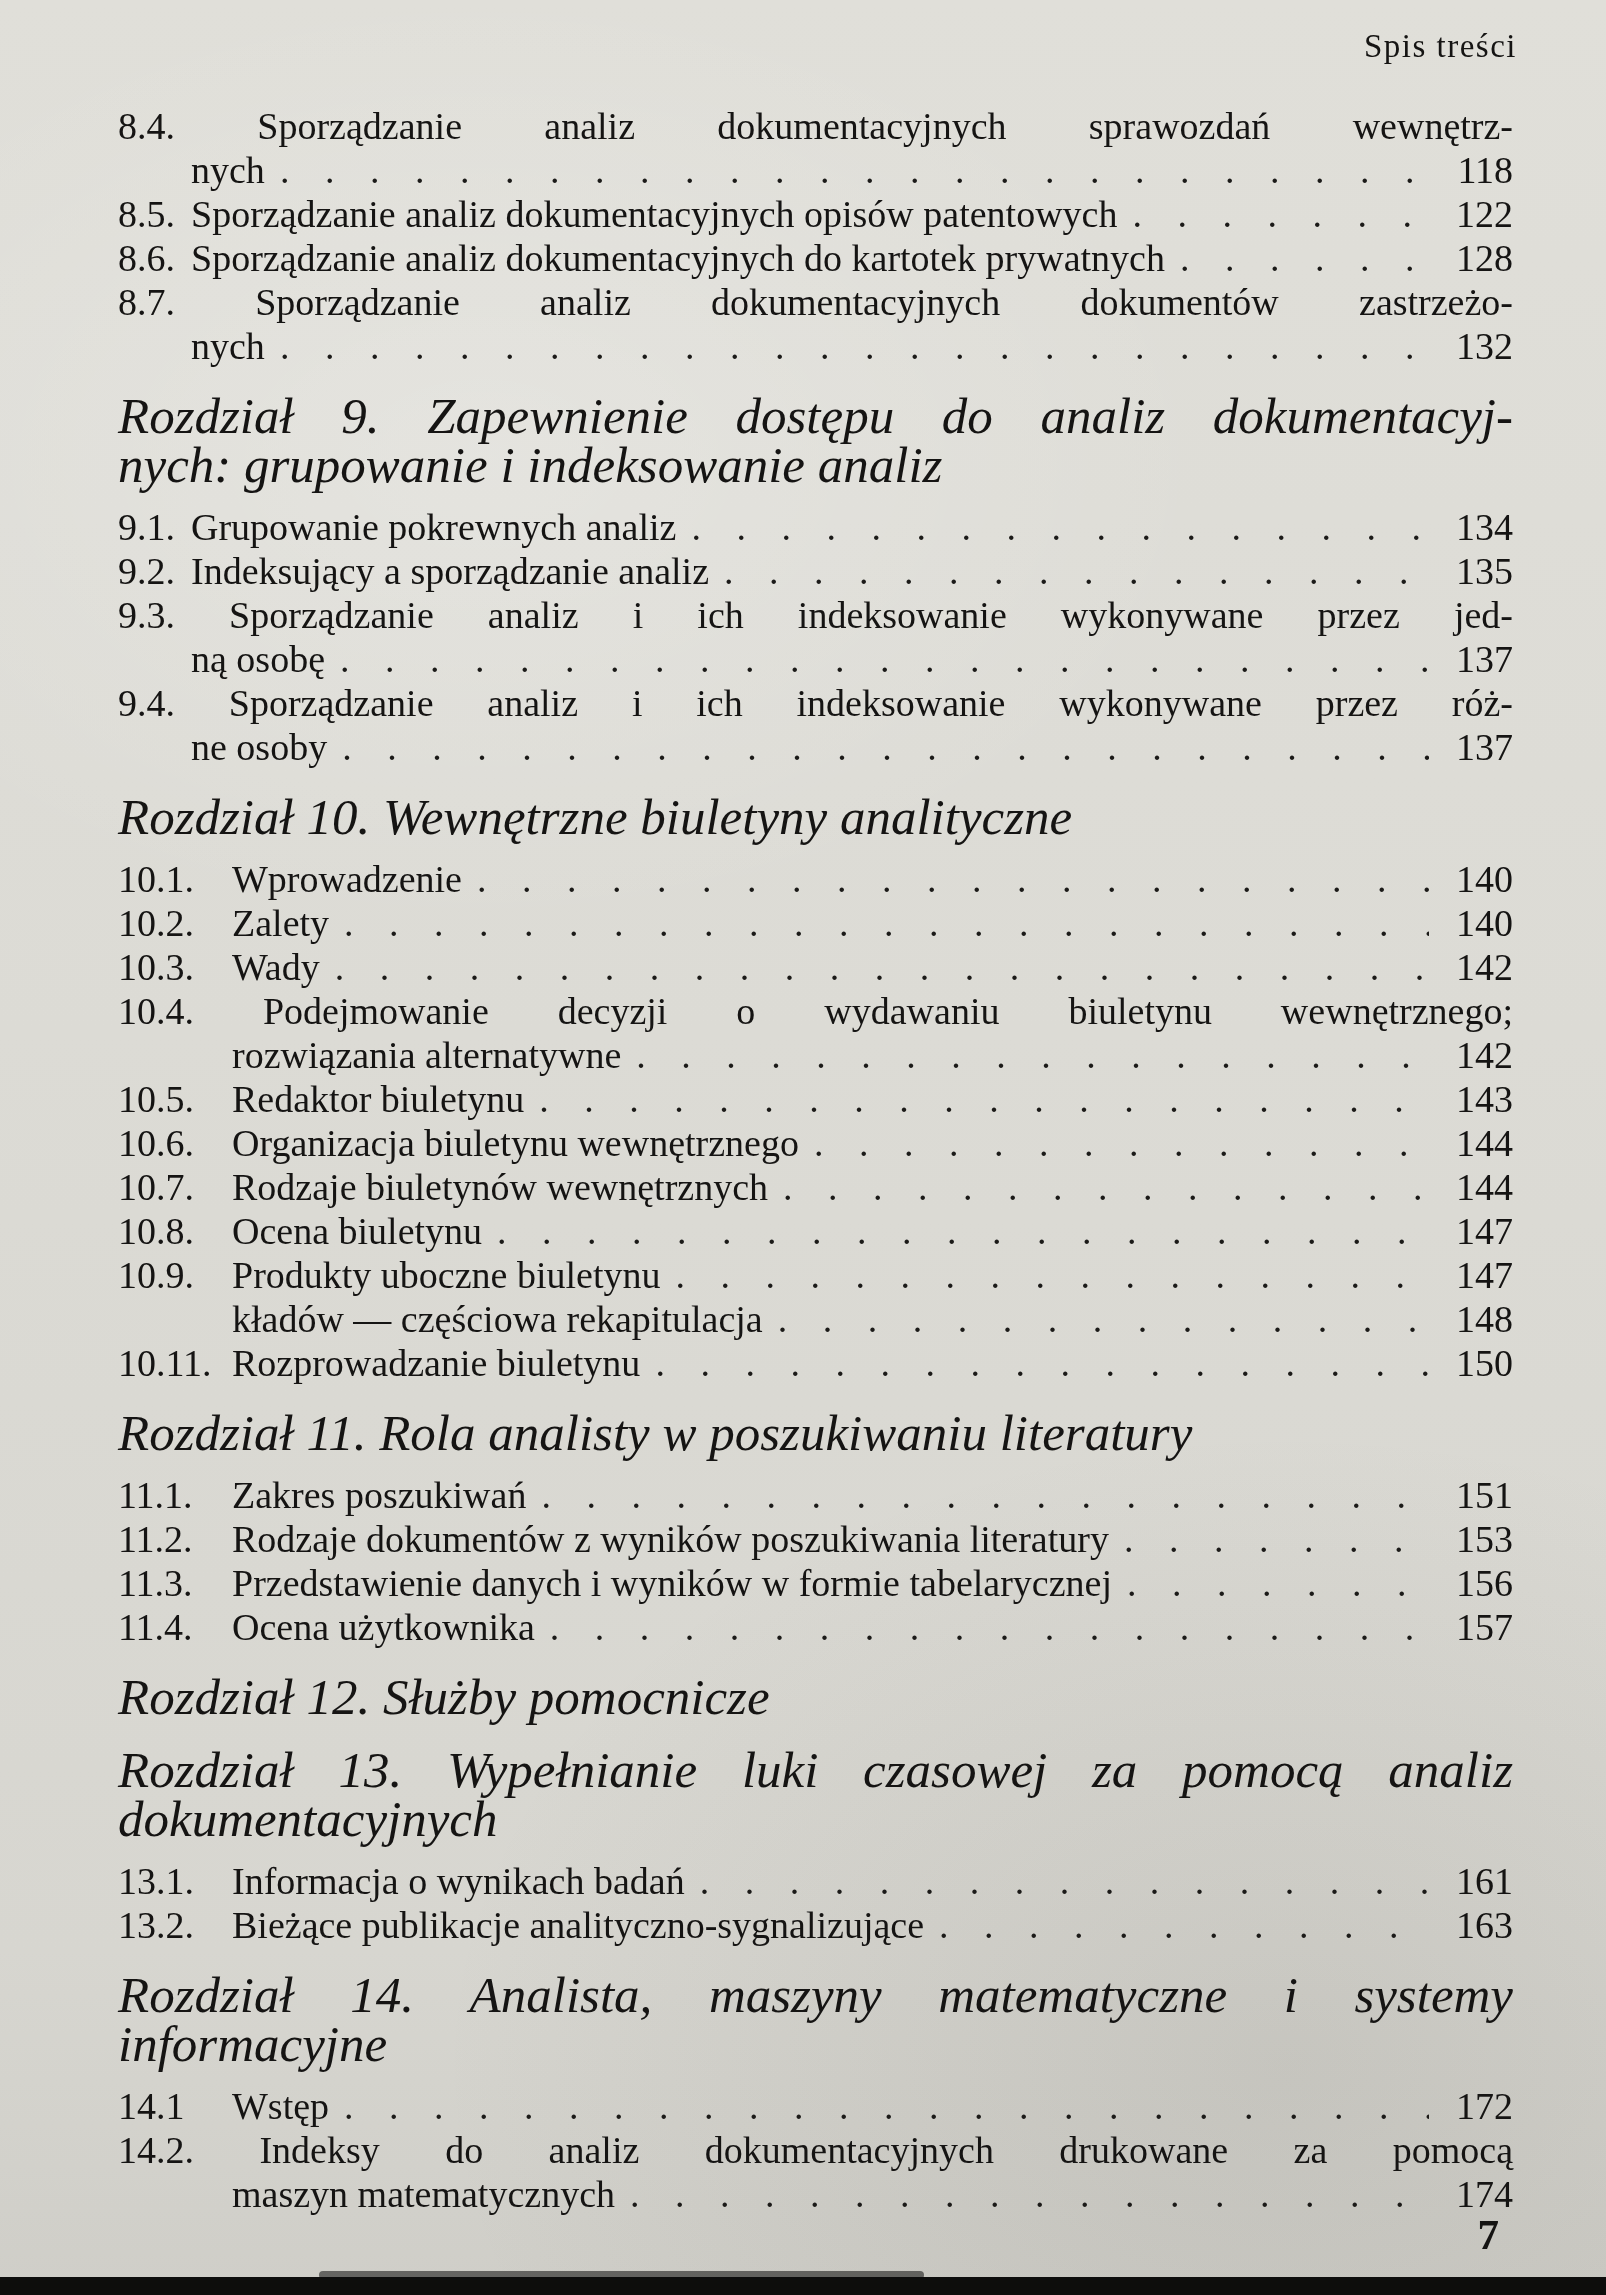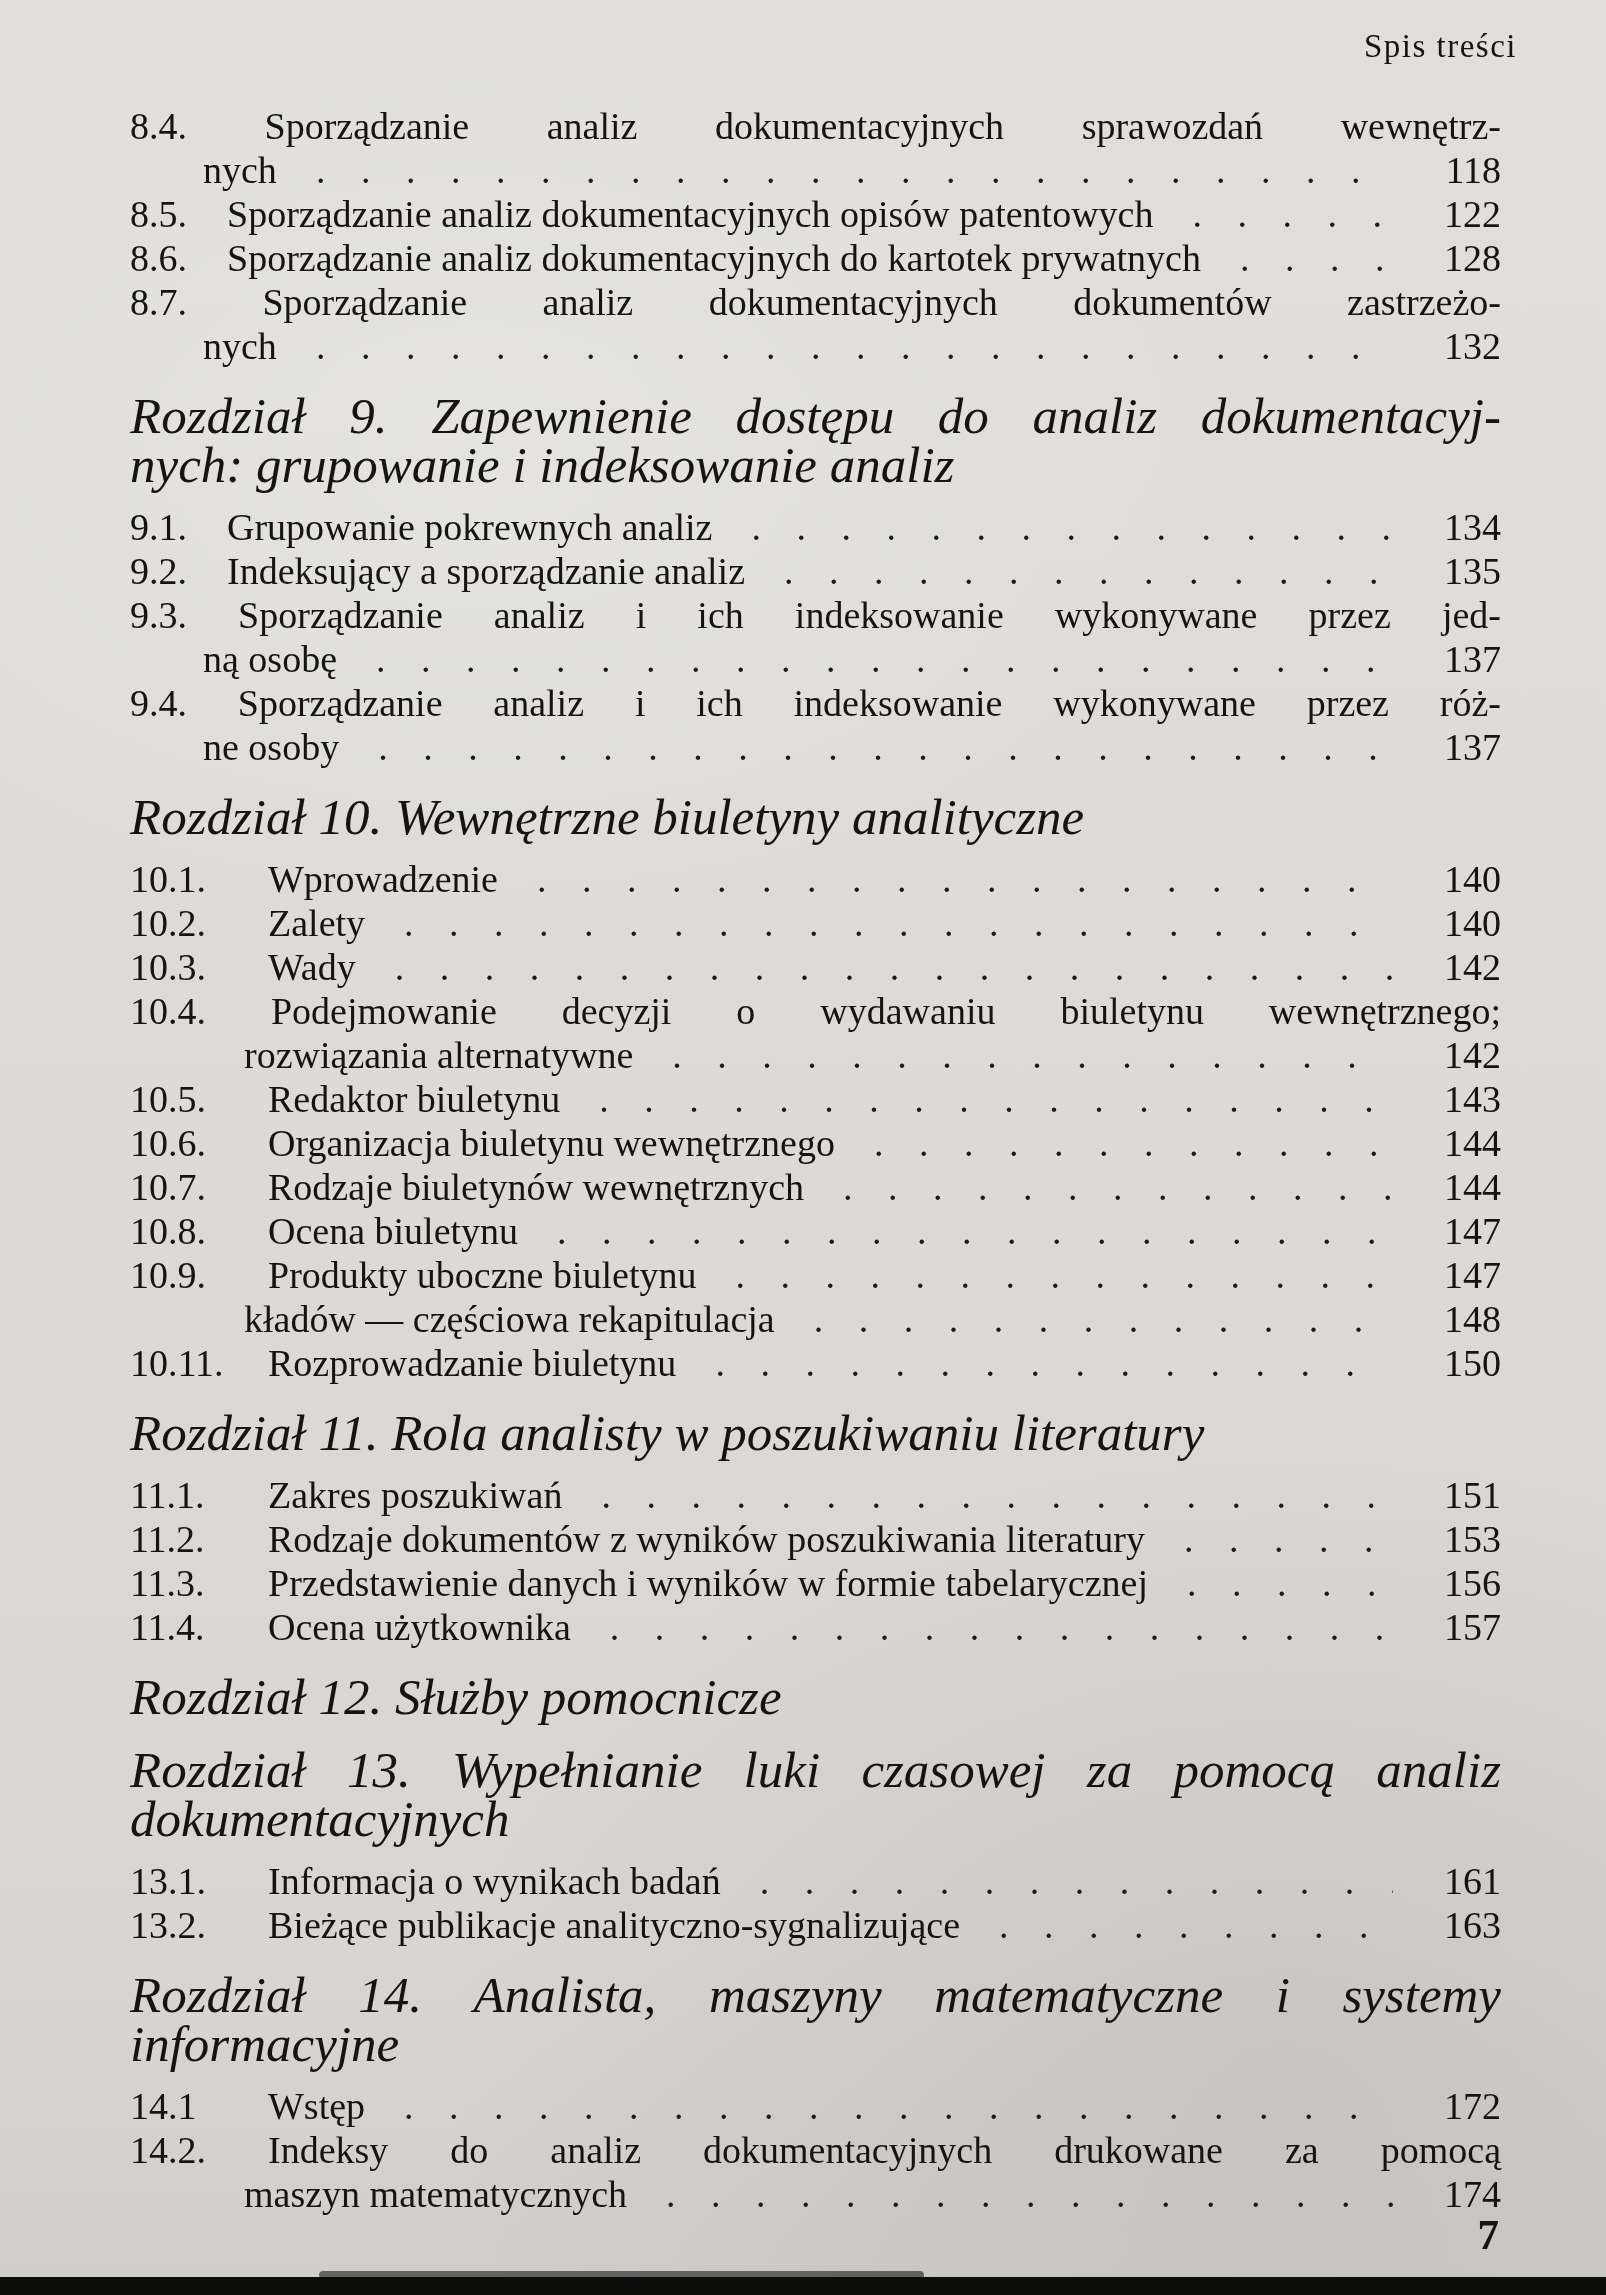--- a/index.html
+++ b/index.html
@@ -17,34 +17,34 @@
     background:
       radial-gradient(1063px 683px at 30% 20%, rgba(255,255,255,0.20), rgba(255,255,255,0) 70%),
       radial-gradient(1215px 911px at 80% 90%, rgba(70,68,60,0.10), rgba(0,0,0,0) 70%),
       linear-gradient(180deg,#e0dfd9 0%, #dcdbd5 45%, #d7d6d0 85%, #cfcec8 100%);
   }
   .content { position:relative; padding:23px 90px 0 114px; }
 
   .header-row { text-align:right; font-size:33px; letter-spacing:1.5px; padding-top:4.6px; }
 
   .toc { margin-top:39px; }
-  .section { margin:16px; }
+  .section { margin:4px; }
 
   .heading {
     font-style:italic;
     font-size:51px;
     line-height:49px;
     margin:24px 0 15px 0;
   }
   .hl { }
   .just { text-align:justify; text-align-last:justify; }
 
   .entry { font-size:38px; line-height:44px; }
   .l1 { width:100%; }
-  .row { display:flex; align-items:flex-start;gap:24px; }
+  .row { display:flex; align-items:flex-start; }
   .num { flex:0 0 auto; }
   .num.nw { min-width:73px; }
   .num.ww { min-width:114px; }
   .l2.nw { padding-left:73px; }
   .l2.ww { padding-left:114px; }
   .etext { flex:0 1 auto; white-space:nowrap; }
   .leader {
     flex:1 1 0; min-width:0;
     overflow:hidden; white-space:nowrap;
     padding-left:15px; margin-right:13.7px;

